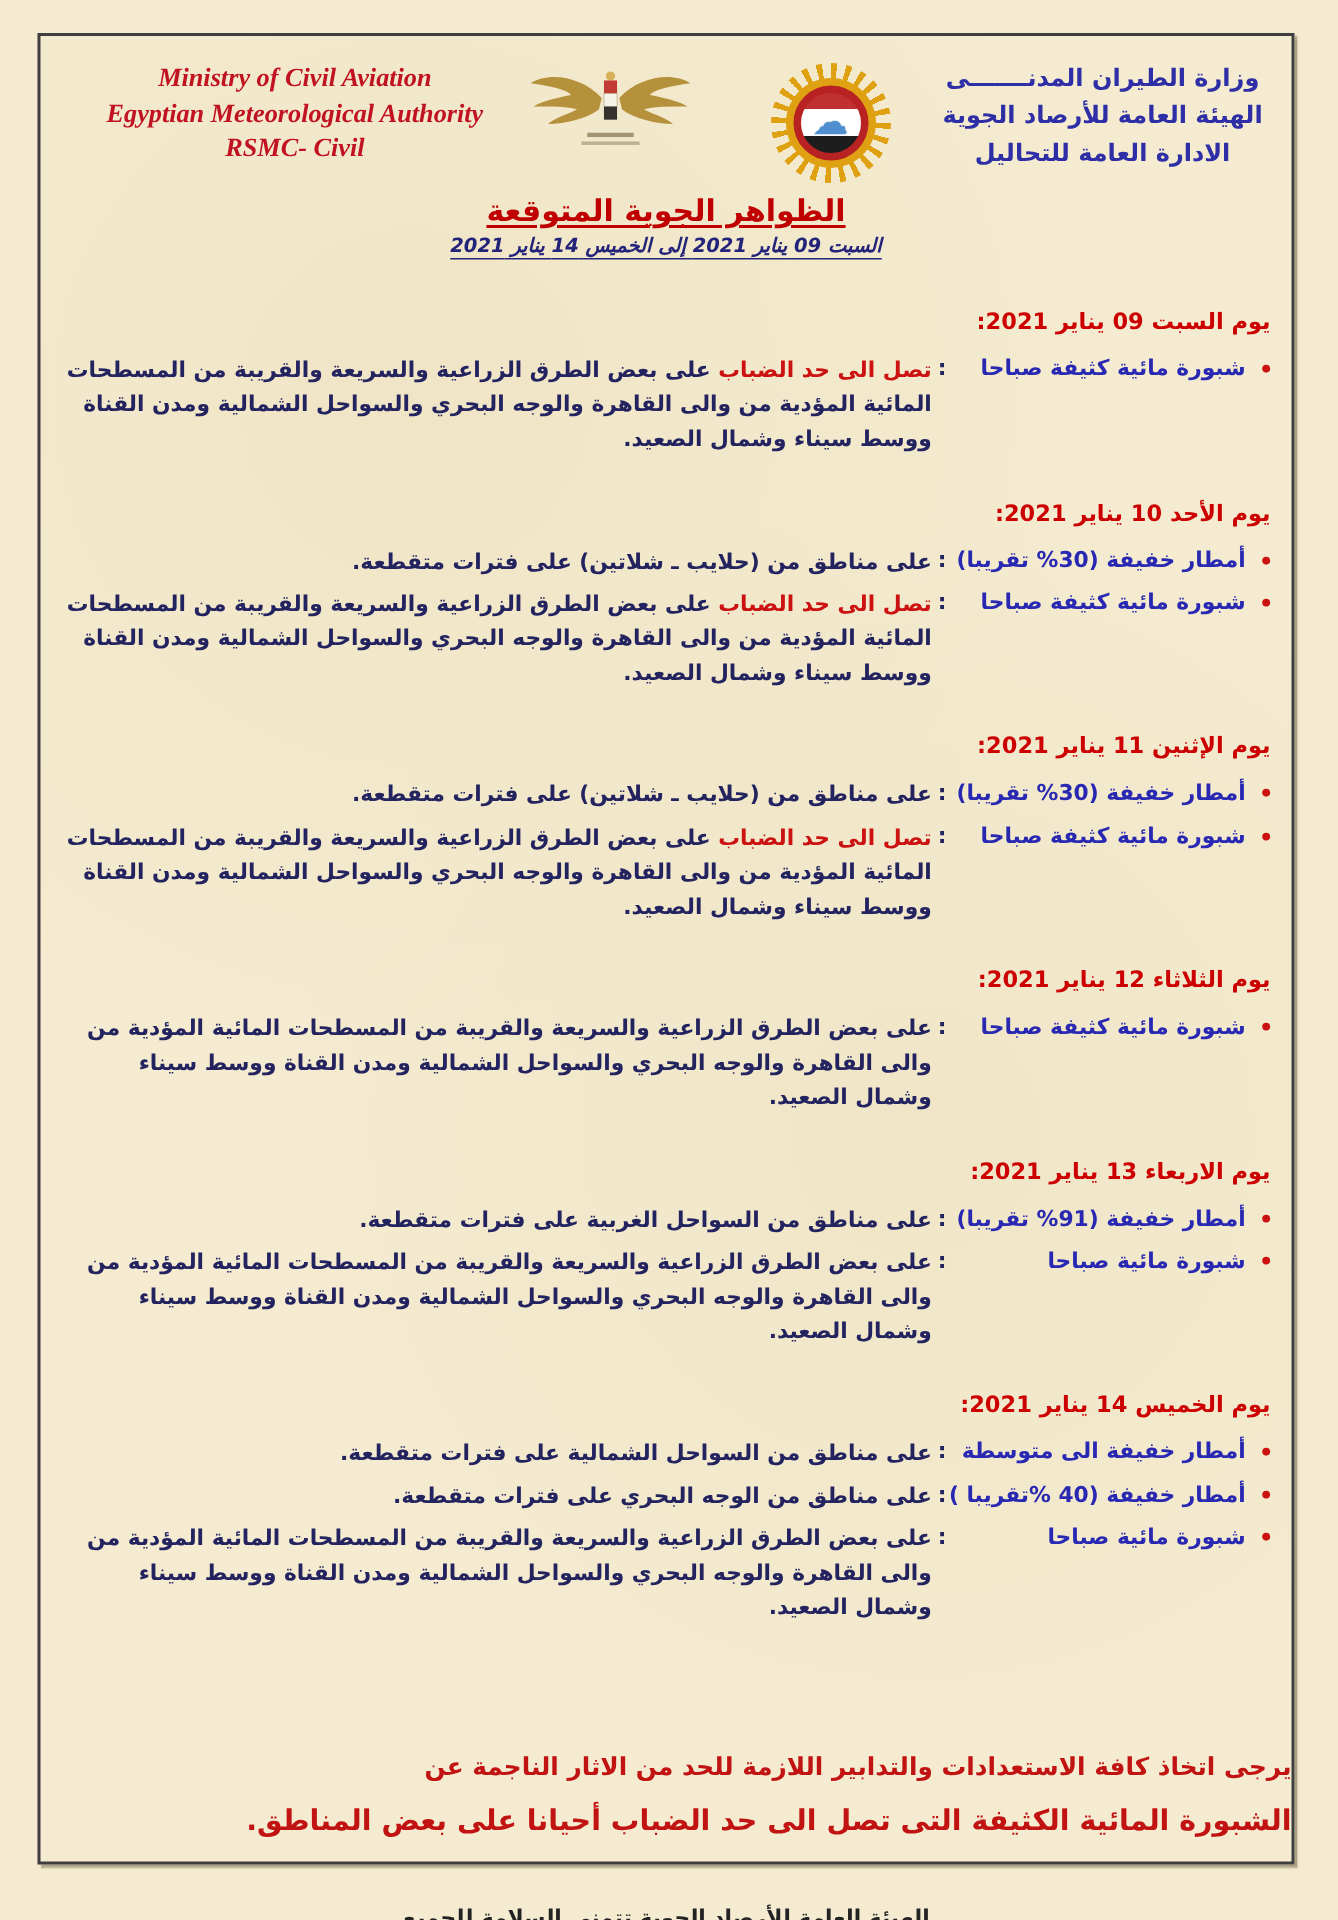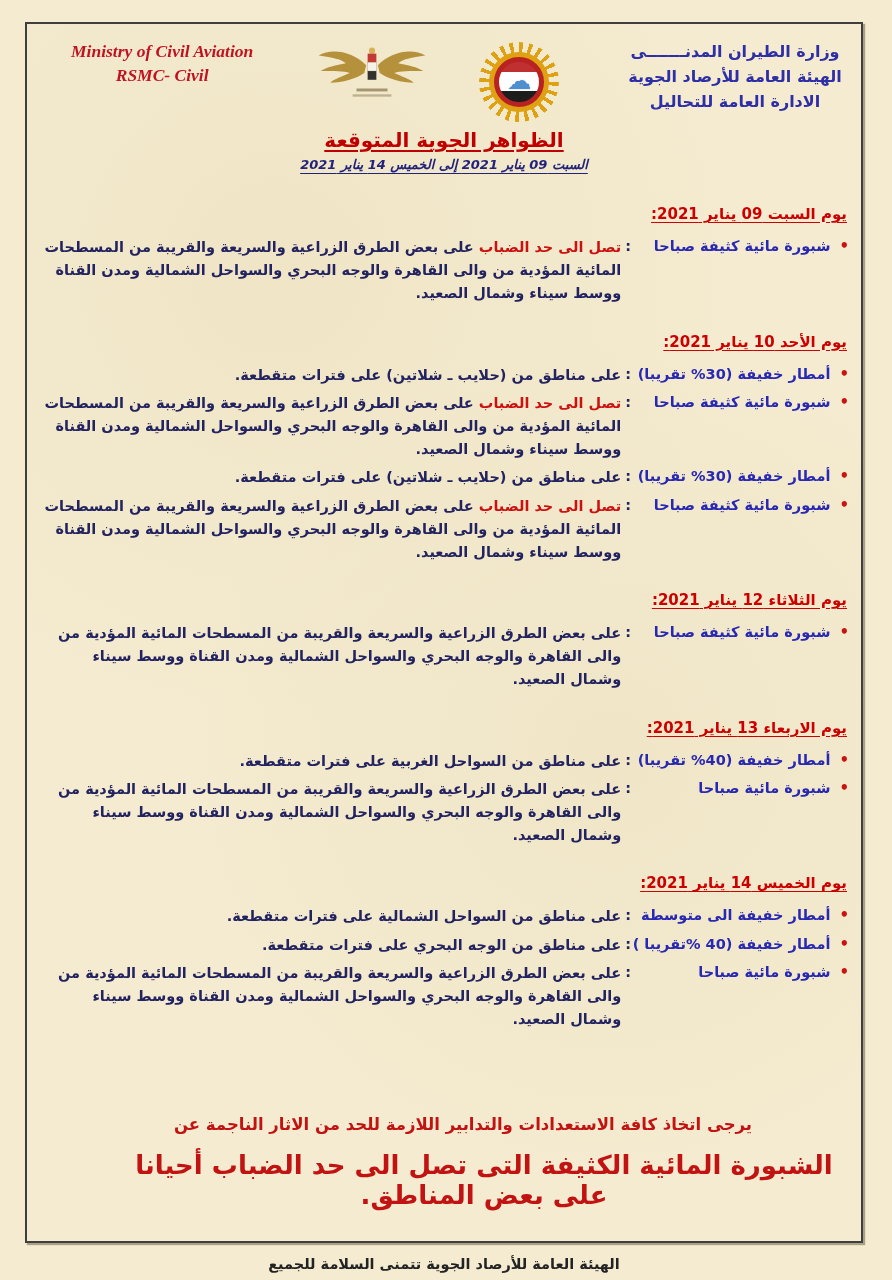--- a/index.html
+++ b/index.html
@@ -48,45 +48,46 @@
     text-decoration:underline;text-underline-offset:3px;text-align:center;
   }
   .doc-subtitle{
     display:block;margin-top:5px;color:#23237a;font-weight:bold;font-style:italic;
     font-size:13px;text-decoration:underline;text-underline-offset:4px;
   }
   
   .days{direction:rtl;padding:0 12px 0 10px;}
   .day-heading{
     color:#cc0000;font-weight:bold;font-size:15px;
-    text-decoration:underline;text-underline-offset:3px;
+    text-underline-offset:3px;
     margin:27px 2px 13px 0;
   }
   .day-heading.first{margin-top:33px;}
   .bullet-row{display:flex;align-items:flex-start;margin:0 0 5px;}
   .label-col{width:218px;flex:0 0 auto;display:flex;gap:9px;color:#2828b2;font-weight:bold;font-size:14.5px;line-height:1.5;}
   .dot{color:#cc1111;font-size:15px;line-height:1.4;}
   .label-text{flex:1;}
   .colon{flex:0 0 auto;color:#232360;font-weight:bold;font-size:14.5px;line-height:1.5;padding-left:4px;}
   .desc{flex:1;color:#232360;font-weight:bold;font-size:14.5px;line-height:1.6;text-align:right;}
   .desc .red{color:#cc1111;}
   
-  .warning{margin-top:84px;text-align:center;color:#c21313;font-weight:bold;direction:rtl;margin-left:38px;}
+  .warning{margin-top:84px;text-align:right;color:#c21313;font-weight:bold;direction:rtl;margin-left:38px;}
   .warning-l1{font-size:16.5px;}
-  .warning-l2{font-size:26px;margin-top:16px;padding-left:42px;}
+  .warning-l2{font-size:19px;margin-top:16px;padding-left:42px;}
   .closing{margin-top:46px;text-align:center;color:#232323;font-weight:bold;font-size:14.5px;direction:rtl;}
 </style>
 </head>
 <body>
 
 <div class="frame">
 
   <div class="header">
     <div class="eng-block">
       <div>Ministry of Civil Aviation</div>
+      <div>Egyptian Meteorological Authority</div>
       <div>RSMC- Civil</div>
     </div>
 
     <div class="logo-area">
 
       <svg class="wings-logo" viewBox="0 0 120 64">
         <g fill="#b5913c">
           <path d="M54 24 C40 9, 17 6, 5 14 C19 16,29 18,33 22 C23 24,13 26,7 30 C21 30,31 30,37 32 C29 36,21 38,17 42 C29 42,44 38,52 32 Z"></path>
           <g transform="translate(120,0) scale(-1,1)">
             <path d="M54 24 C40 9, 17 6, 5 14 C19 16,29 18,33 22 C23 24,13 26,7 30 C21 30,31 30,37 32 C29 36,21 38,17 42 C29 42,44 38,52 32 Z"></path>
@@ -145,20 +146,21 @@
         <div class="bullet-row">
           <div class="label-col">
             <span class="dot">•</span>
             <span class="label-text">شبورة مائية كثيفة صباحا</span>
           </div>
           <div class="colon">:</div>
           <div class="desc"><span class="red">تصل الى حد الضباب</span> على بعض الطرق الزراعية والسريعة والقريبة من المسطحات المائية المؤدية من والى القاهرة والوجه البحري والسواحل الشمالية ومدن القناة ووسط سيناء وشمال الصعيد.</div>
         </div>
       </div>
       <div class="day-section">
+        <div class="day-heading">يوم الإثنين 11  يناير  2021:</div>
         <div class="bullet-row">
           <div class="label-col">
             <span class="dot">•</span>
             <span class="label-text">أمطار خفيفة (30% تقريبا)</span>
           </div>
           <div class="colon">:</div>
           <div class="desc">على مناطق من (حلايب ـ شلاتين) على فترات متقطعة.</div>
         </div>
         <div class="bullet-row">
           <div class="label-col">
@@ -178,21 +180,21 @@
           </div>
           <div class="colon">:</div>
           <div class="desc">على بعض الطرق الزراعية والسريعة والقريبة من المسطحات المائية المؤدية من  والى القاهرة والوجه البحري والسواحل الشمالية ومدن القناة ووسط سيناء وشمال الصعيد.</div>
         </div>
       </div>
       <div class="day-section">
         <div class="day-heading">يوم الاربعاء 13  يناير  2021:</div>
         <div class="bullet-row">
           <div class="label-col">
             <span class="dot">•</span>
-            <span class="label-text">أمطار خفيفة (40% تقريبا)</span>
+            <span class="label-text">أمطار خفيفة (91% تقريبا)</span>
           </div>
           <div class="colon">:</div>
           <div class="desc">على مناطق من السواحل الغربية على فترات متقطعة.</div>
         </div>
         <div class="bullet-row">
           <div class="label-col">
             <span class="dot">•</span>
             <span class="label-text">شبورة مائية صباحا</span>
           </div>
           <div class="colon">:</div>

